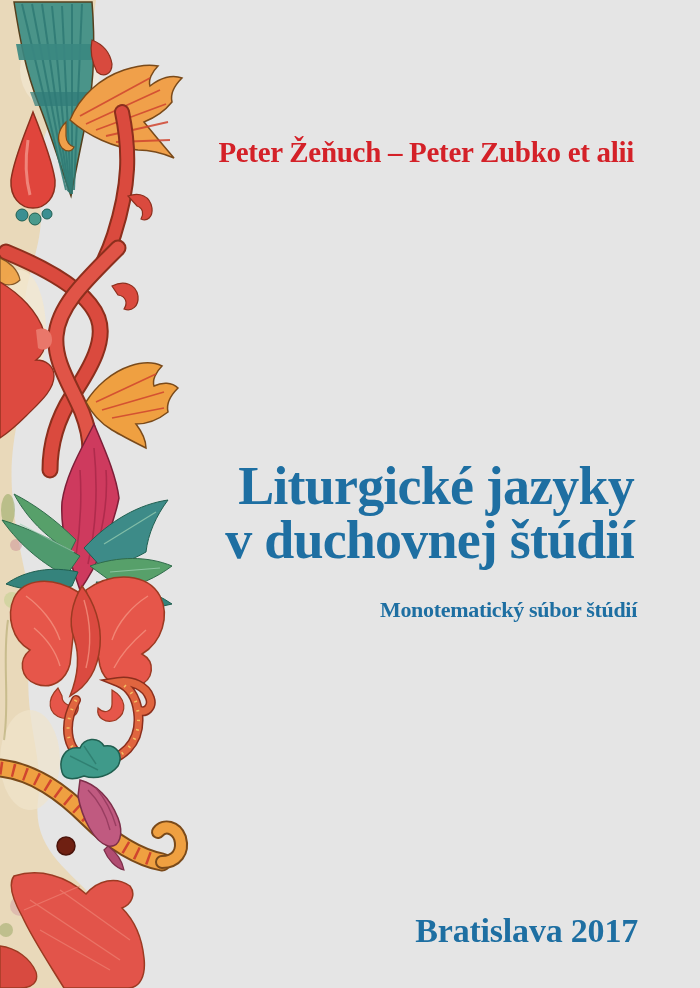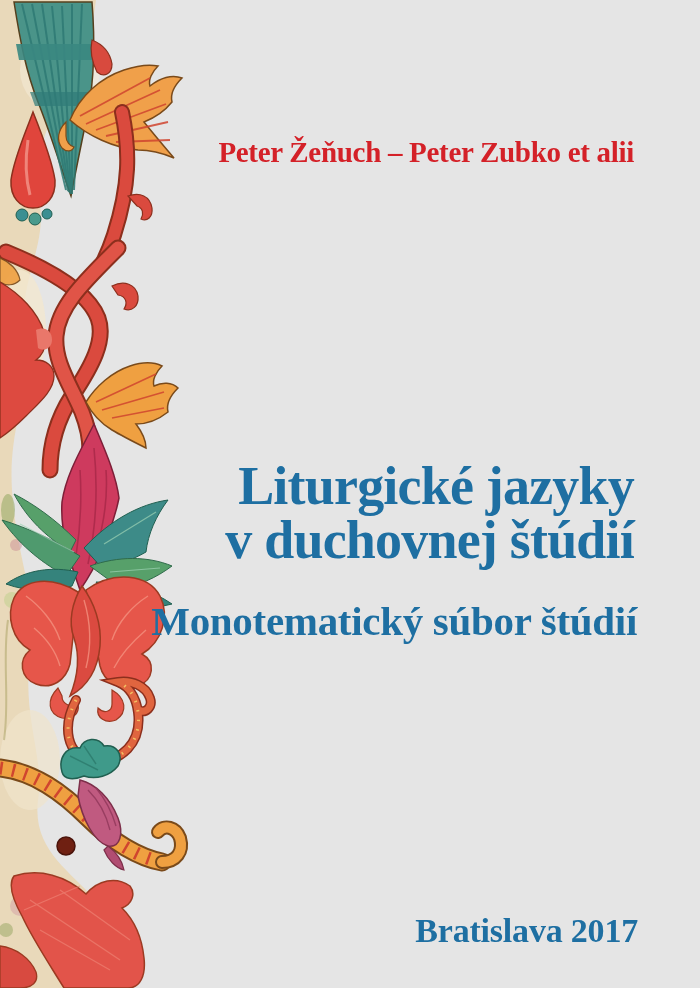--- a/index.html
+++ b/index.html
@@ -27,21 +27,21 @@
   }
   .title{
     top:415px;right:66px;
     font-size:54px;line-height:54px;
     letter-spacing:-0.8px;
     color:var(--title_blue,#1e6fa2);
     margin-top:44px;
   }
   .subtitle{
     top:597px;right:63px;
-    font-size:41px;
+    font-size:22px;
     letter-spacing:-0.3px;
     color:var(--title_blue,#1e6fa2);
   }
   .imprint{
     top:912px;right:62px;
     font-size:34px;
     letter-spacing:-0.2px;
     color:var(--title_blue,#1e6fa2);
   }
 </style>

